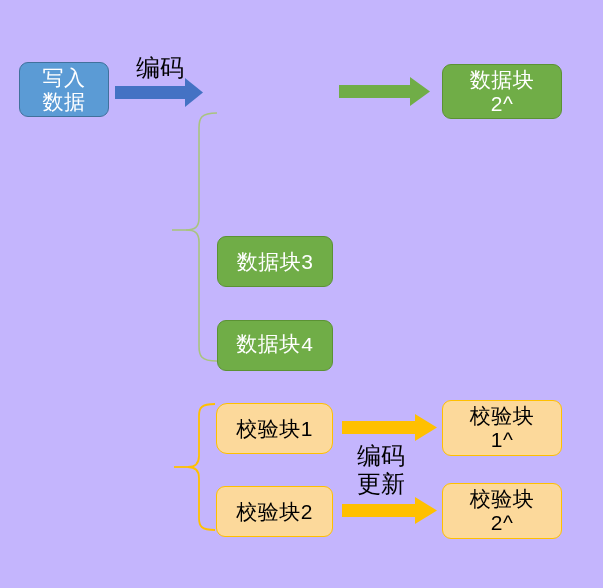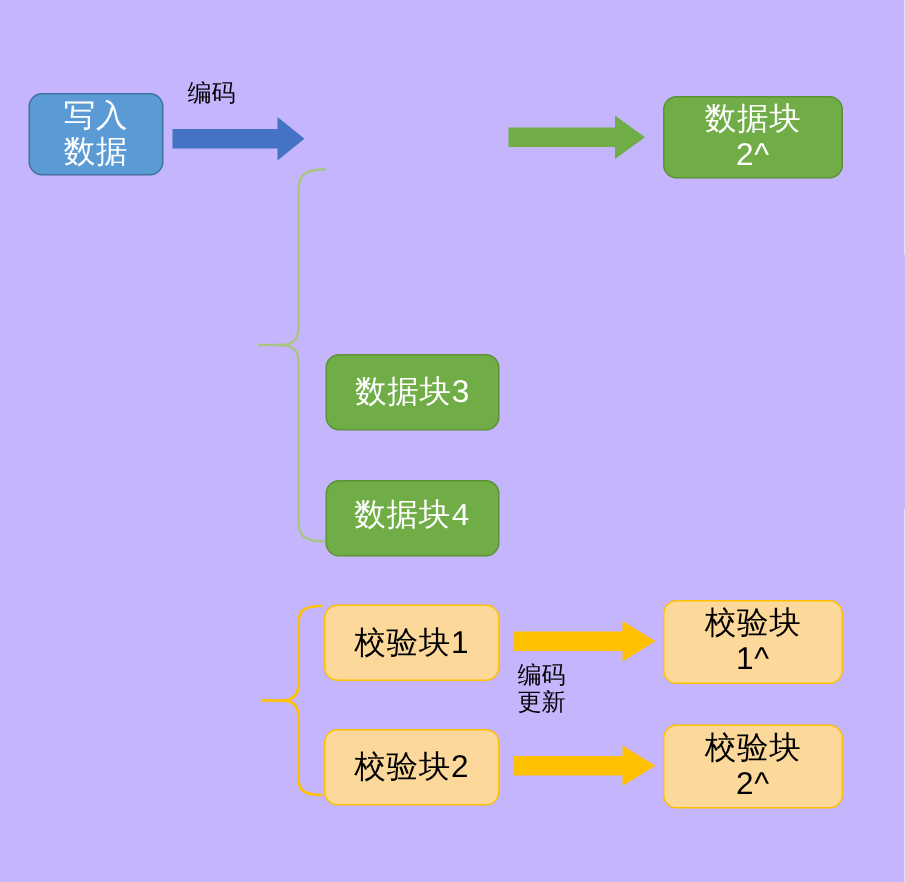--- a/index.html
+++ b/index.html
@@ -39,23 +39,23 @@
     background: #70AD47;
     border: 1.6px solid #5B9234;
   }
   .node.amber {
     background: #FCD99B;
     border: 1.8px solid #FFC000;
     color: #000000;
   }
   .label {
     position: absolute;
-    font-size: 16px;
+    font-size: 24px;
     color: #000000;
-    text-align: left;
+    text-align: center;
     line-height: 1.15;
     white-space: pre-line;
   }
   .svg-layer {
     position: absolute;
     left: 0;
     top: 0;
     width: 603px;
     height: 588px;
     pointer-events: none;
@@ -106,21 +106,21 @@
 
 
 
   <div class="node green" style="left:217px; top:236px; width:116px; height:51px;">数据块3</div>
 
   <div class="node green" style="left:217px; top:320px; width:116px; height:51px;font-family:Liberation Mono, monospace;">数据块4</div>
 
   <div class="node green" style="left:442px; top:64px; width:120px; height:55px;">数据块
 2^</div>
 
-  <div class="node amber" style="left:216px; top:403px; width:117px; height:51px;">校验块1</div>
+  <div class="node amber" style="left:216px; top:403px; width:117px; height:51px;border-radius:11px;">校验块1</div>
 
   <div class="node amber" style="left:216px; top:486px; width:117px; height:51px;text-align:center;">校验块2</div>
 
   <div class="node amber" style="left:442px; top:400px; width:120px; height:56px;">校验块
 1^</div>
 
   <div class="node amber" style="left:442px; top:483px; width:120px; height:56px;">校验块
 2^</div>
 
   <div class="label" style="left:125px; top:54px; width:70px;">编码</div>

